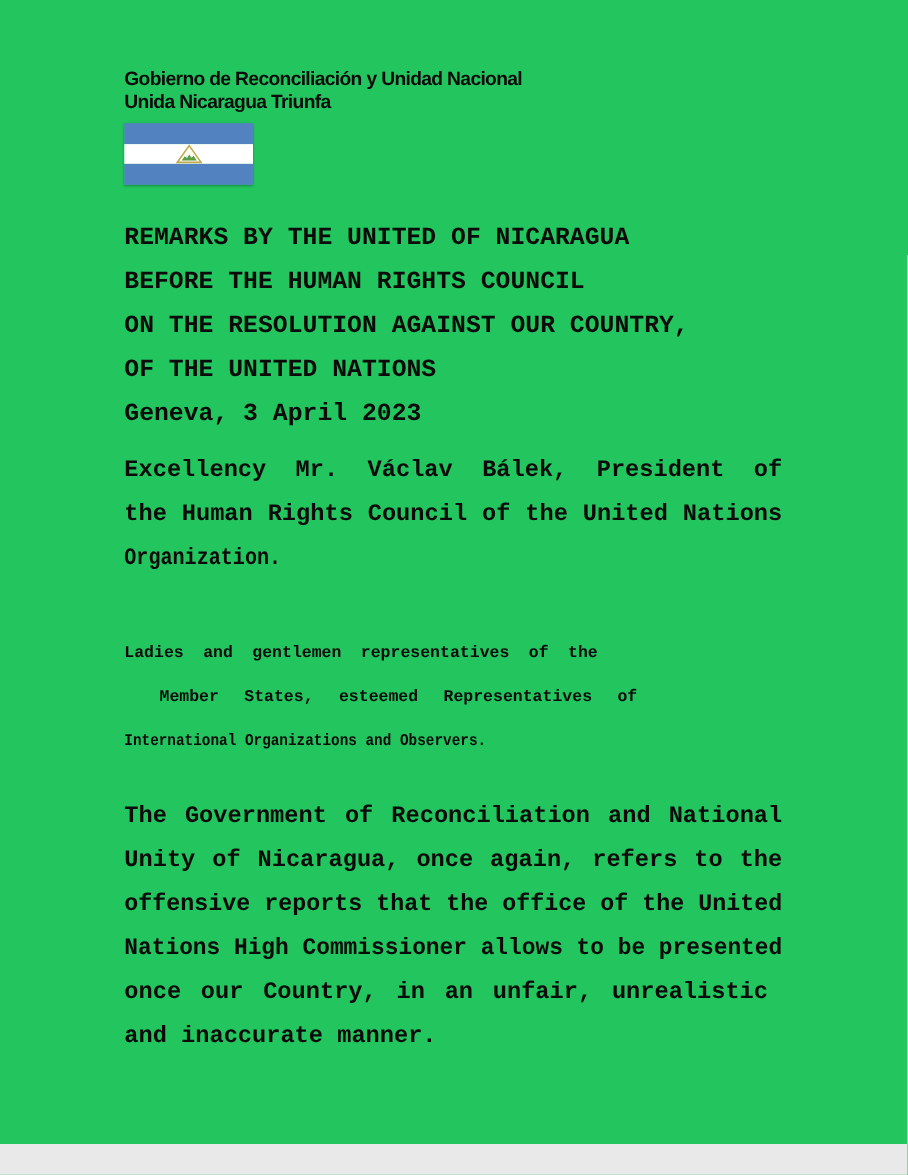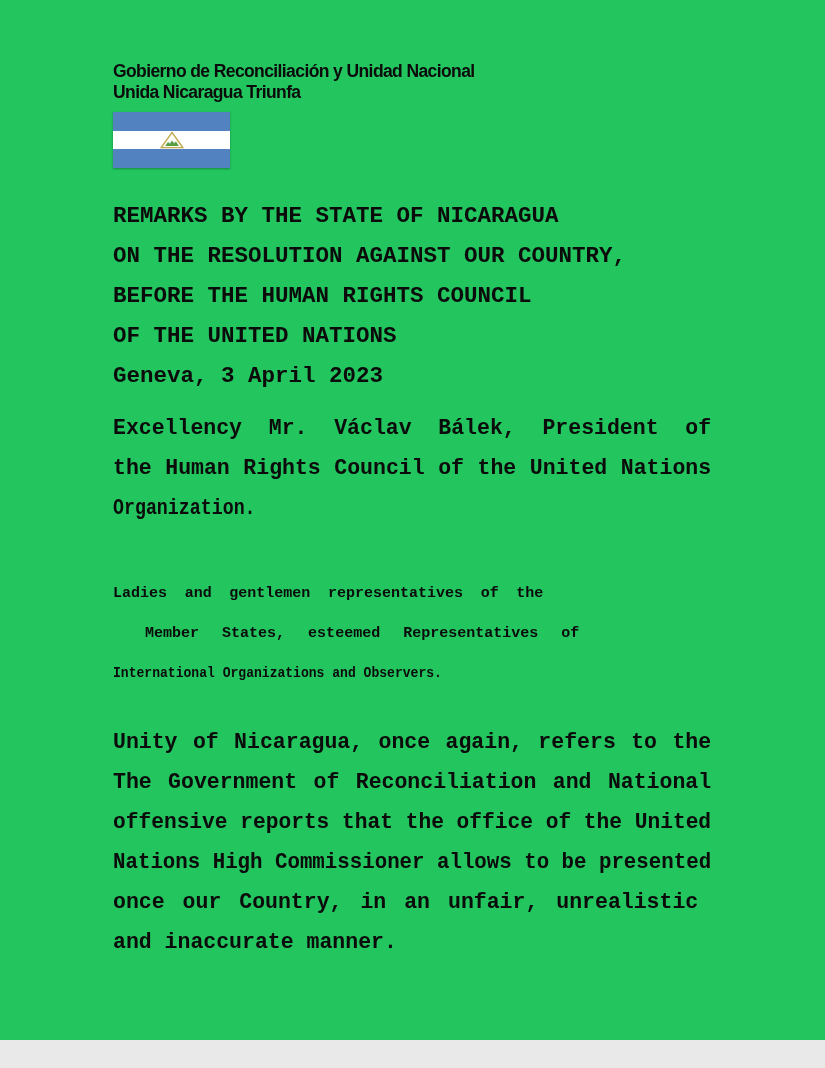--- a/index.html
+++ b/index.html
@@ -57,41 +57,41 @@
     <span class="emblem">
       <svg width="24" height="18" viewBox="0 0 30 22">
         <polygon points="15,1.5 28.5,20.5 1.5,20.5" fill="#FCFCF2" stroke="#C0A94E" stroke-width="1.8"></polygon>
         <path d="M8,17 Q15,9 22,17 Z" fill="#BFD8EC"></path>
         <path d="M6.5,18.5 L10,13.5 L12.5,16 L15,11.5 L17.5,15.5 L20,13 L23.5,18.5 Z" fill="#5A9E3F"></path>
       </svg>
     </span>
   </div>
 
   <div class="mono title-block">
-    <div class="mline">REMARKS BY THE STATE OF NICARAGUA</div>
+    <div class="mline">REMARKS BY THE UNITED OF NICARAGUA</div>
+    <div class="mline">BEFORE THE HUMAN RIGHTS COUNCIL</div>
     <div class="mline">ON THE RESOLUTION AGAINST OUR COUNTRY,</div>
-    <div class="mline">BEFORE THE HUMAN RIGHTS COUNCIL</div>
     <div class="mline">OF THE UNITED NATIONS</div>
     <div class="mline">Geneva, 3 April 2023</div>
   </div>
 
   <div class="mono para-1">
     <div class="mline" style="word-spacing: 13.82px;">Excellency Mr. Václav Bálek, President of</div>
     <div class="mline" style="word-spacing: 0.657143px;">the Human Rights Council of the United Nations</div>
     <div class="mline" style="transform: scaleX(0.85);">Organization.</div>
   </div>
 
   <div class="mono para-2">
     <div class="mline" style="word-spacing: 8.66px;">Ladies and gentlemen representatives of the</div>
     <div class="mline" style="word-spacing: 14.05px; margin-left: 32px;">Member States, esteemed Representatives of</div>
     <div class="mline" style="transform: scaleX(0.87);">International Organizations and Observers.</div>
   </div>
 
   <div class="mono para-3">
+    <div class="mline" style="word-spacing: 3.5px;">The Government of Reconciliation and National</div>
     <div class="mline" style="word-spacing: 2.5px;">Unity of Nicaragua, once again, refers to the</div>
-    <div class="mline" style="word-spacing: 3.5px;">The Government of Reconciliation and National</div>
     <div class="mline" style="transform: scaleX(0.98631);">offensive reports that the office of the United</div>
     <div class="mline" style="transform: scaleX(0.965762);">Nations High Commissioner allows to be presented</div>
     <div class="mline" style="word-spacing: 5.06667px;">once our Country, in an unfair, unrealistic</div>
     <div class="mline">and inaccurate manner.</div>
   </div>
 
 </div>
 
 </body></html>

